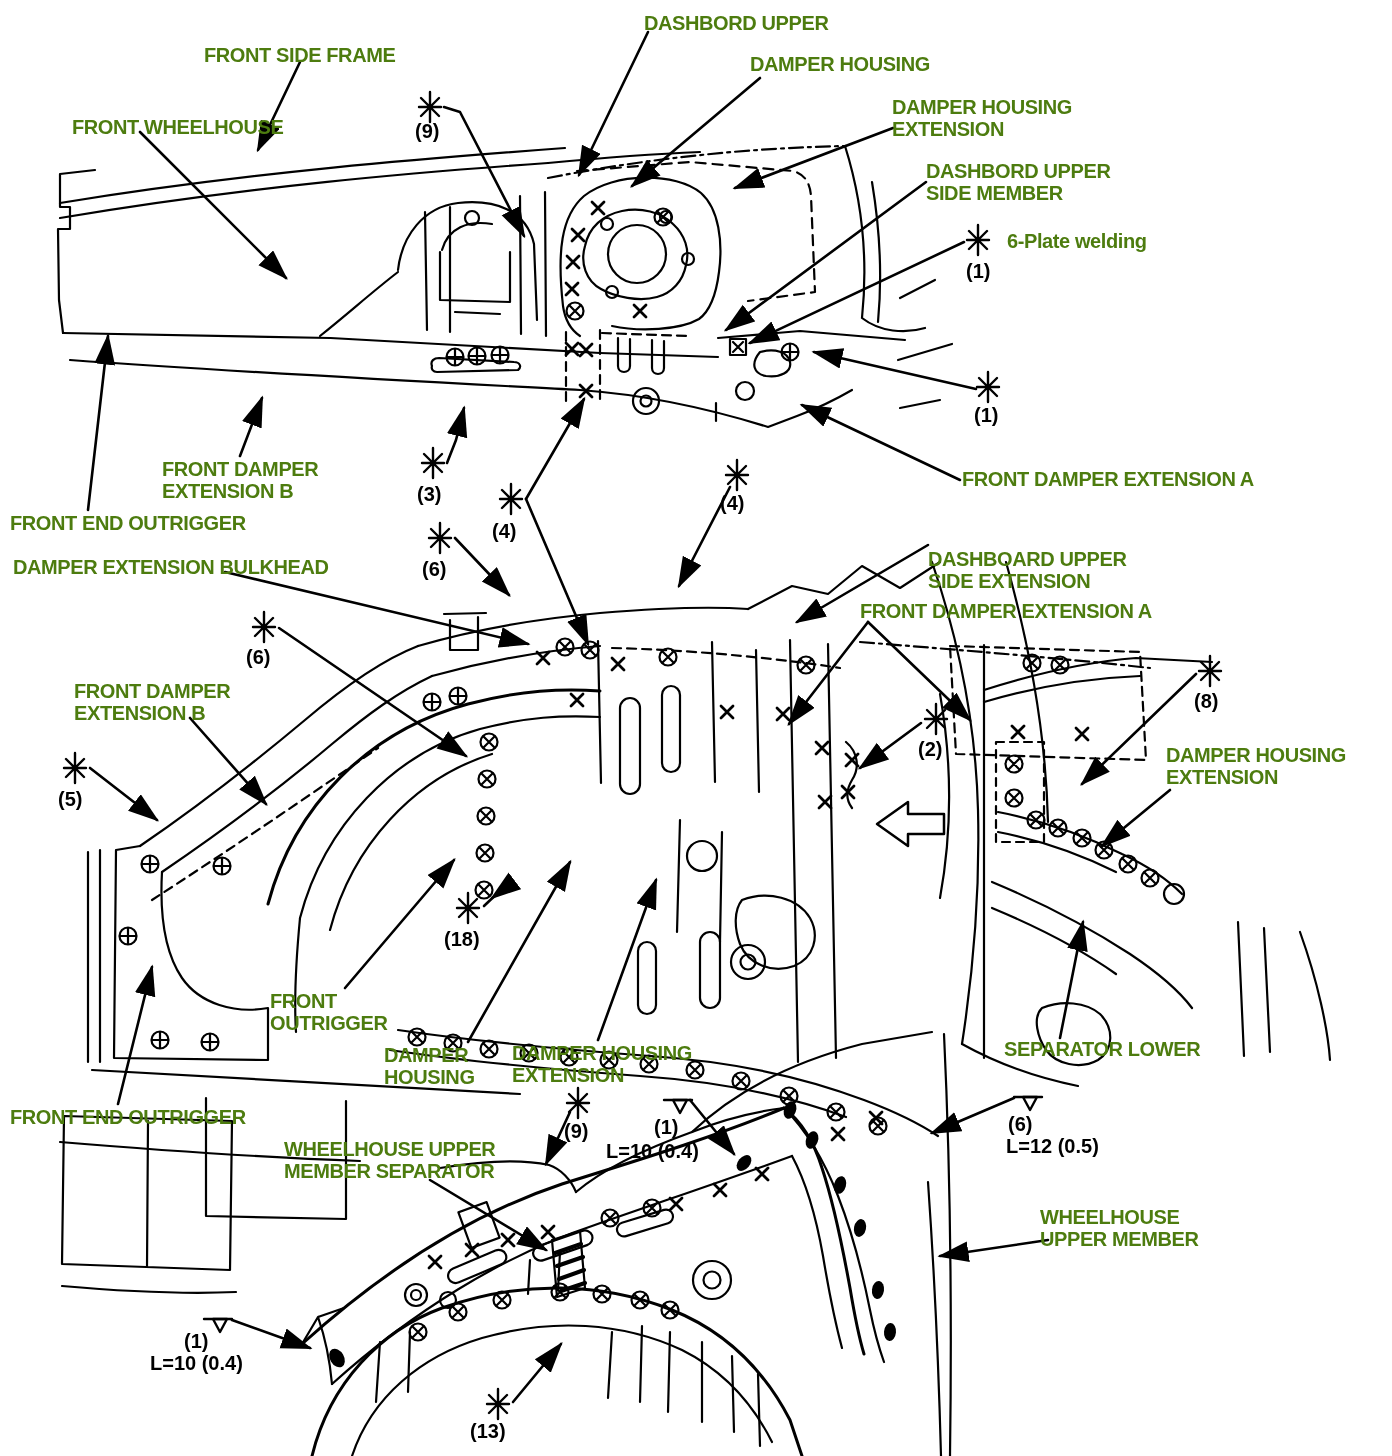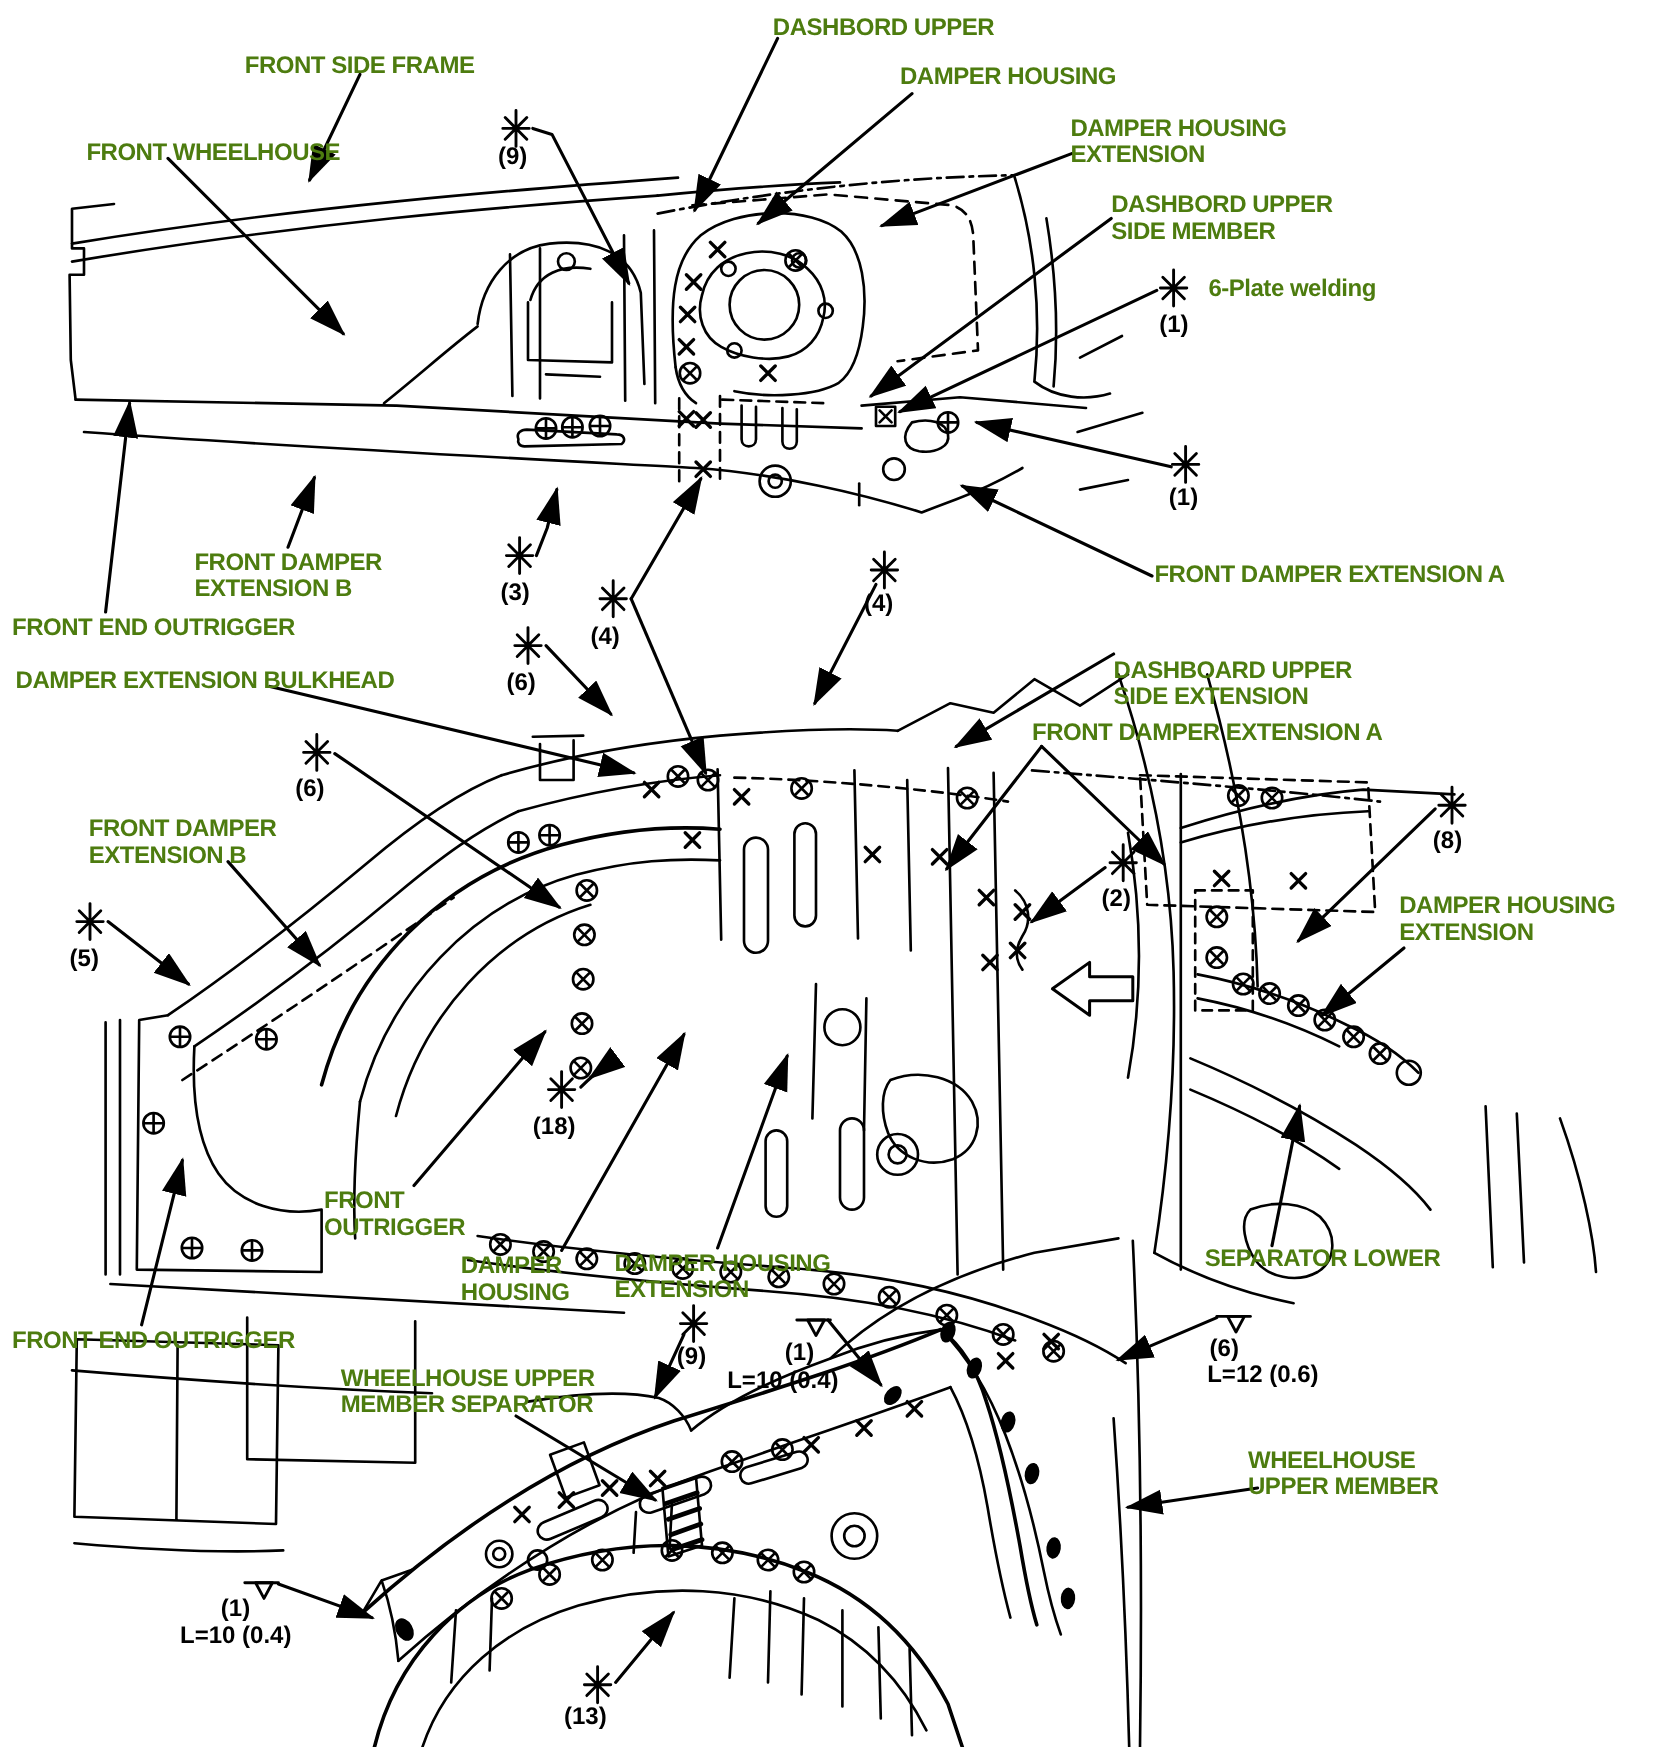--- a/index.html
+++ b/index.html
@@ -382,21 +382,21 @@
 EXTENSION</div>
   <div class="lbl" style="left:10px;top:1106px">FRONT END OUTRIGGER</div>
   <div class="lbl" style="left:1004px;top:1038px">SEPARATOR LOWER</div>
 
   <div class="lbl" style="left:284px;top:1138px">WHEELHOUSE UPPER
 MEMBER SEPARATOR</div>
   <div class="mk" style="left:564px;top:1120px">(9)</div>
   <div class="mk" style="left:654px;top:1116px">(1)</div>
   <div class="mk" style="left:606px;top:1140px">L=10 (0.4)</div>
   <div class="mk" style="left:1008px;top:1113px">(6)</div>
-  <div class="mk" style="left:1006px;top:1135px">L=12 (0.6)</div>
+  <div class="mk" style="left:1006px;top:1135px">L=12 (0.5)</div>
   <div class="lbl" style="left:1040px;top:1206px">WHEELHOUSE
 UPPER MEMBER</div>
   <div class="mk" style="left:184px;top:1330px">(1)</div>
   <div class="mk" style="left:150px;top:1352px">L=10 (0.4)</div>
   <div class="mk" style="left:470px;top:1420px">(13)</div>
 </div>
 
 </div>
 
 </body></html>

